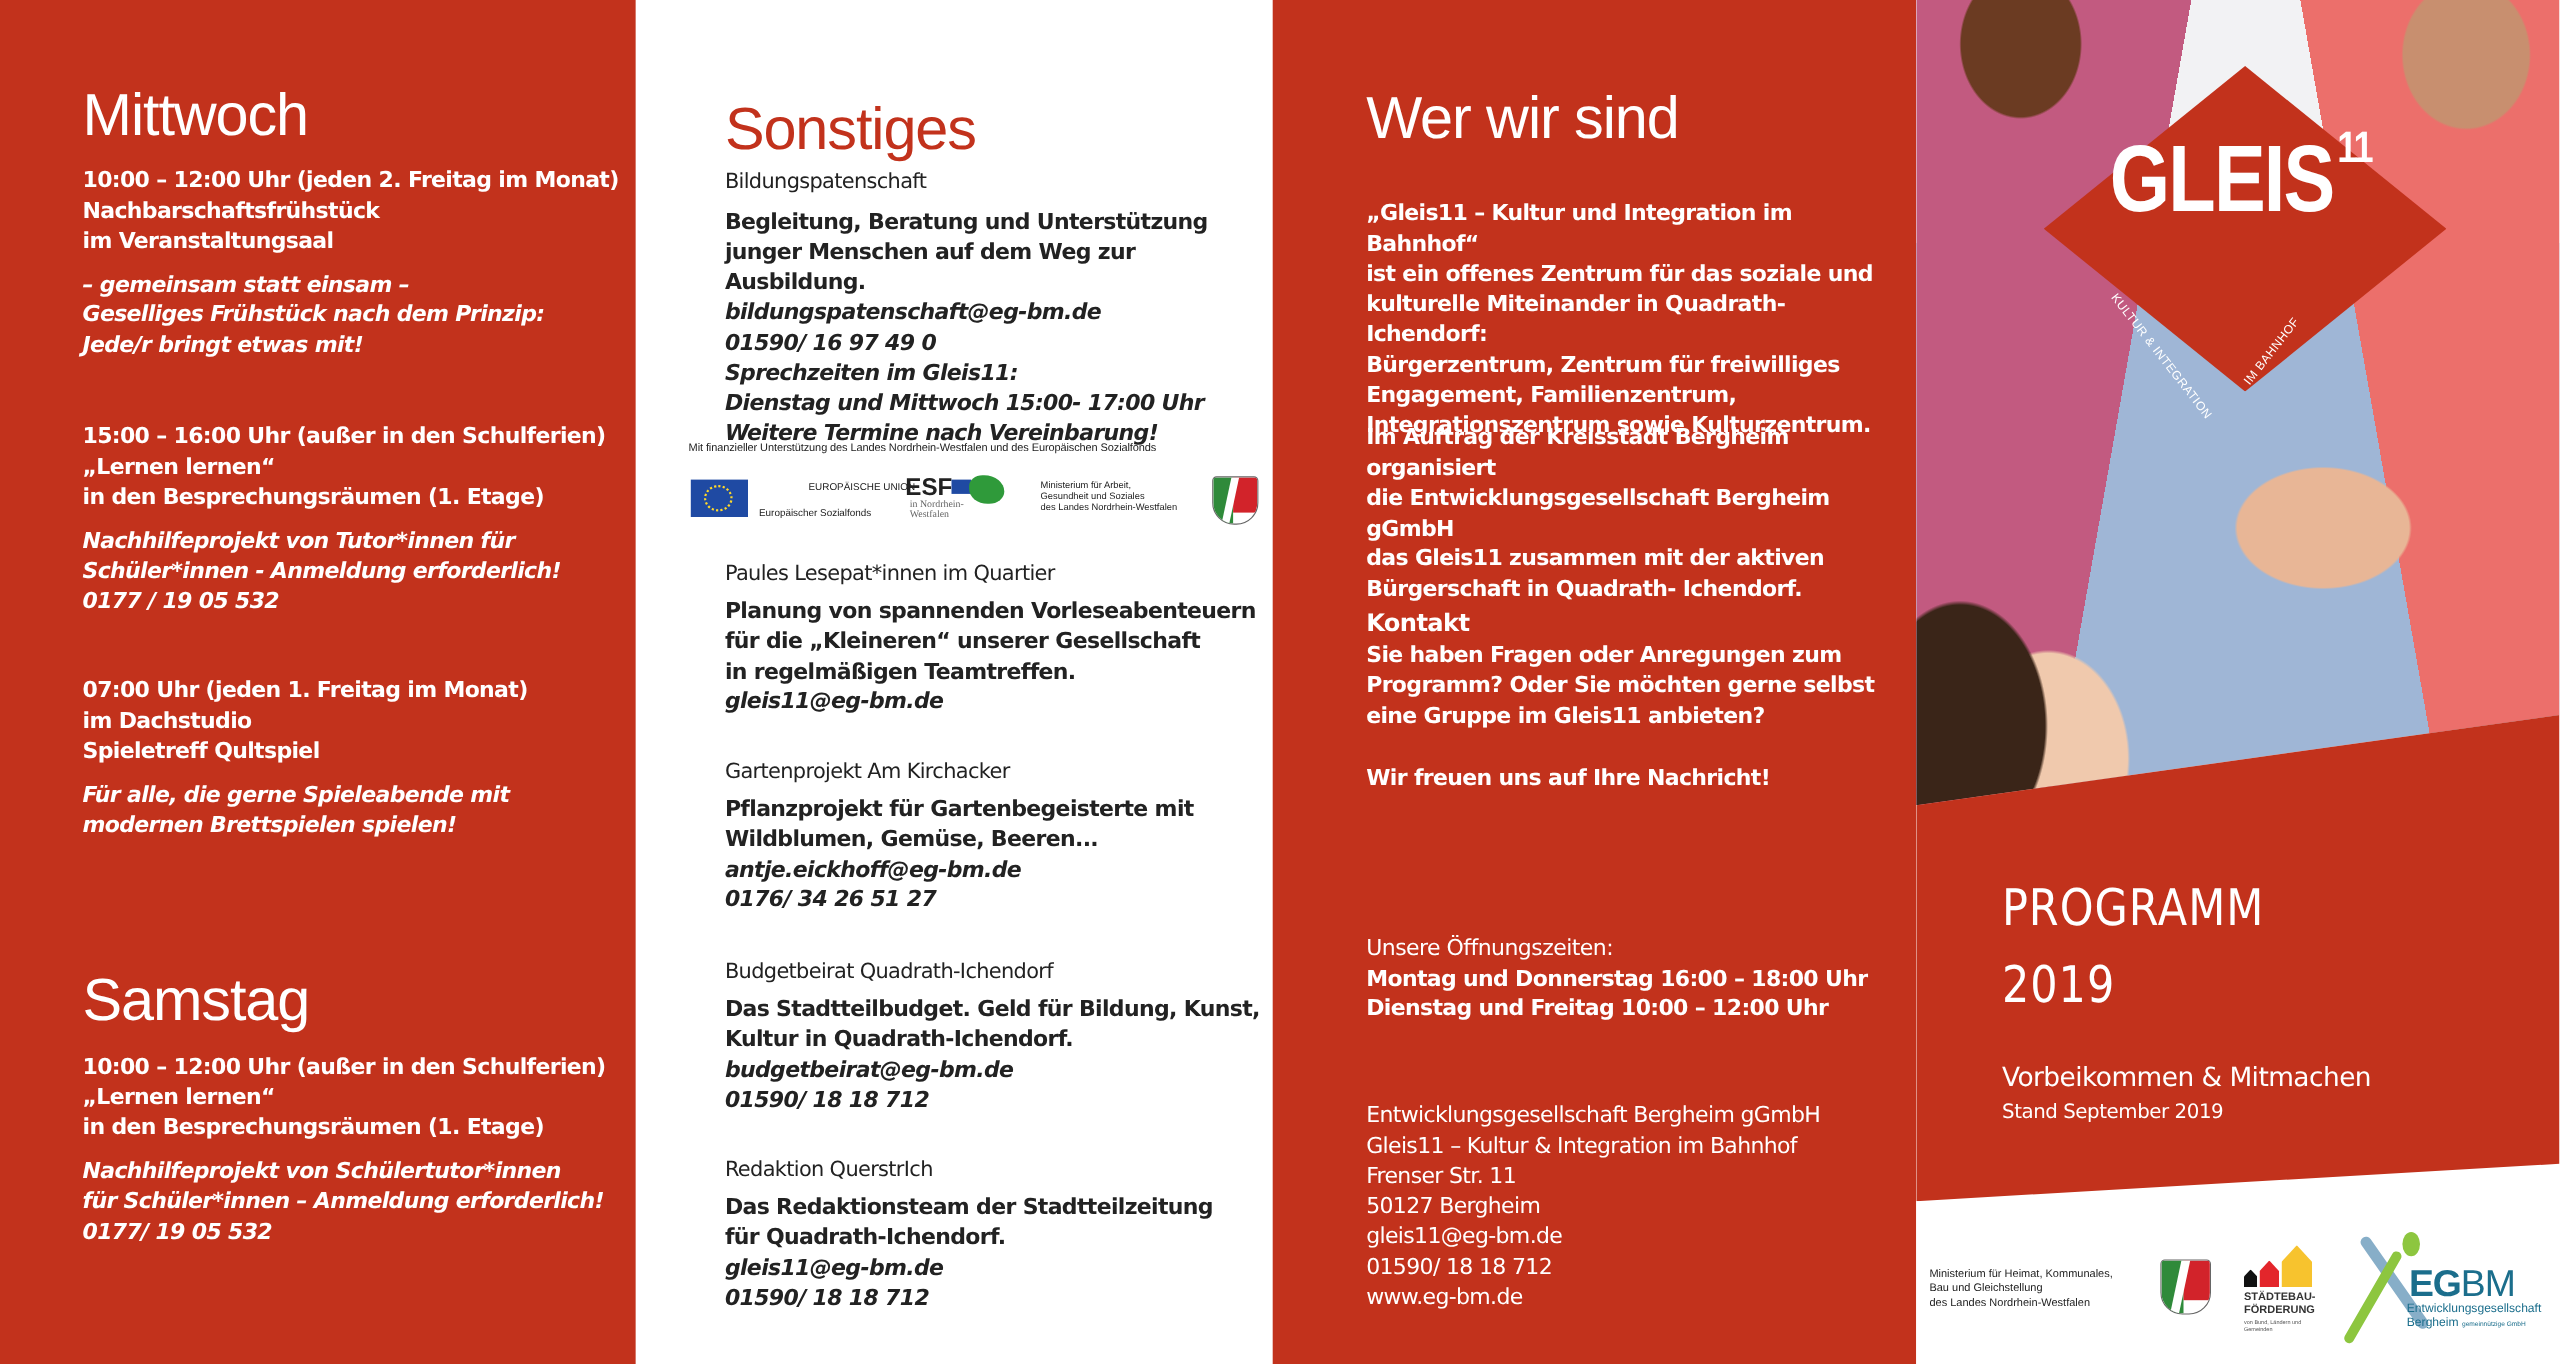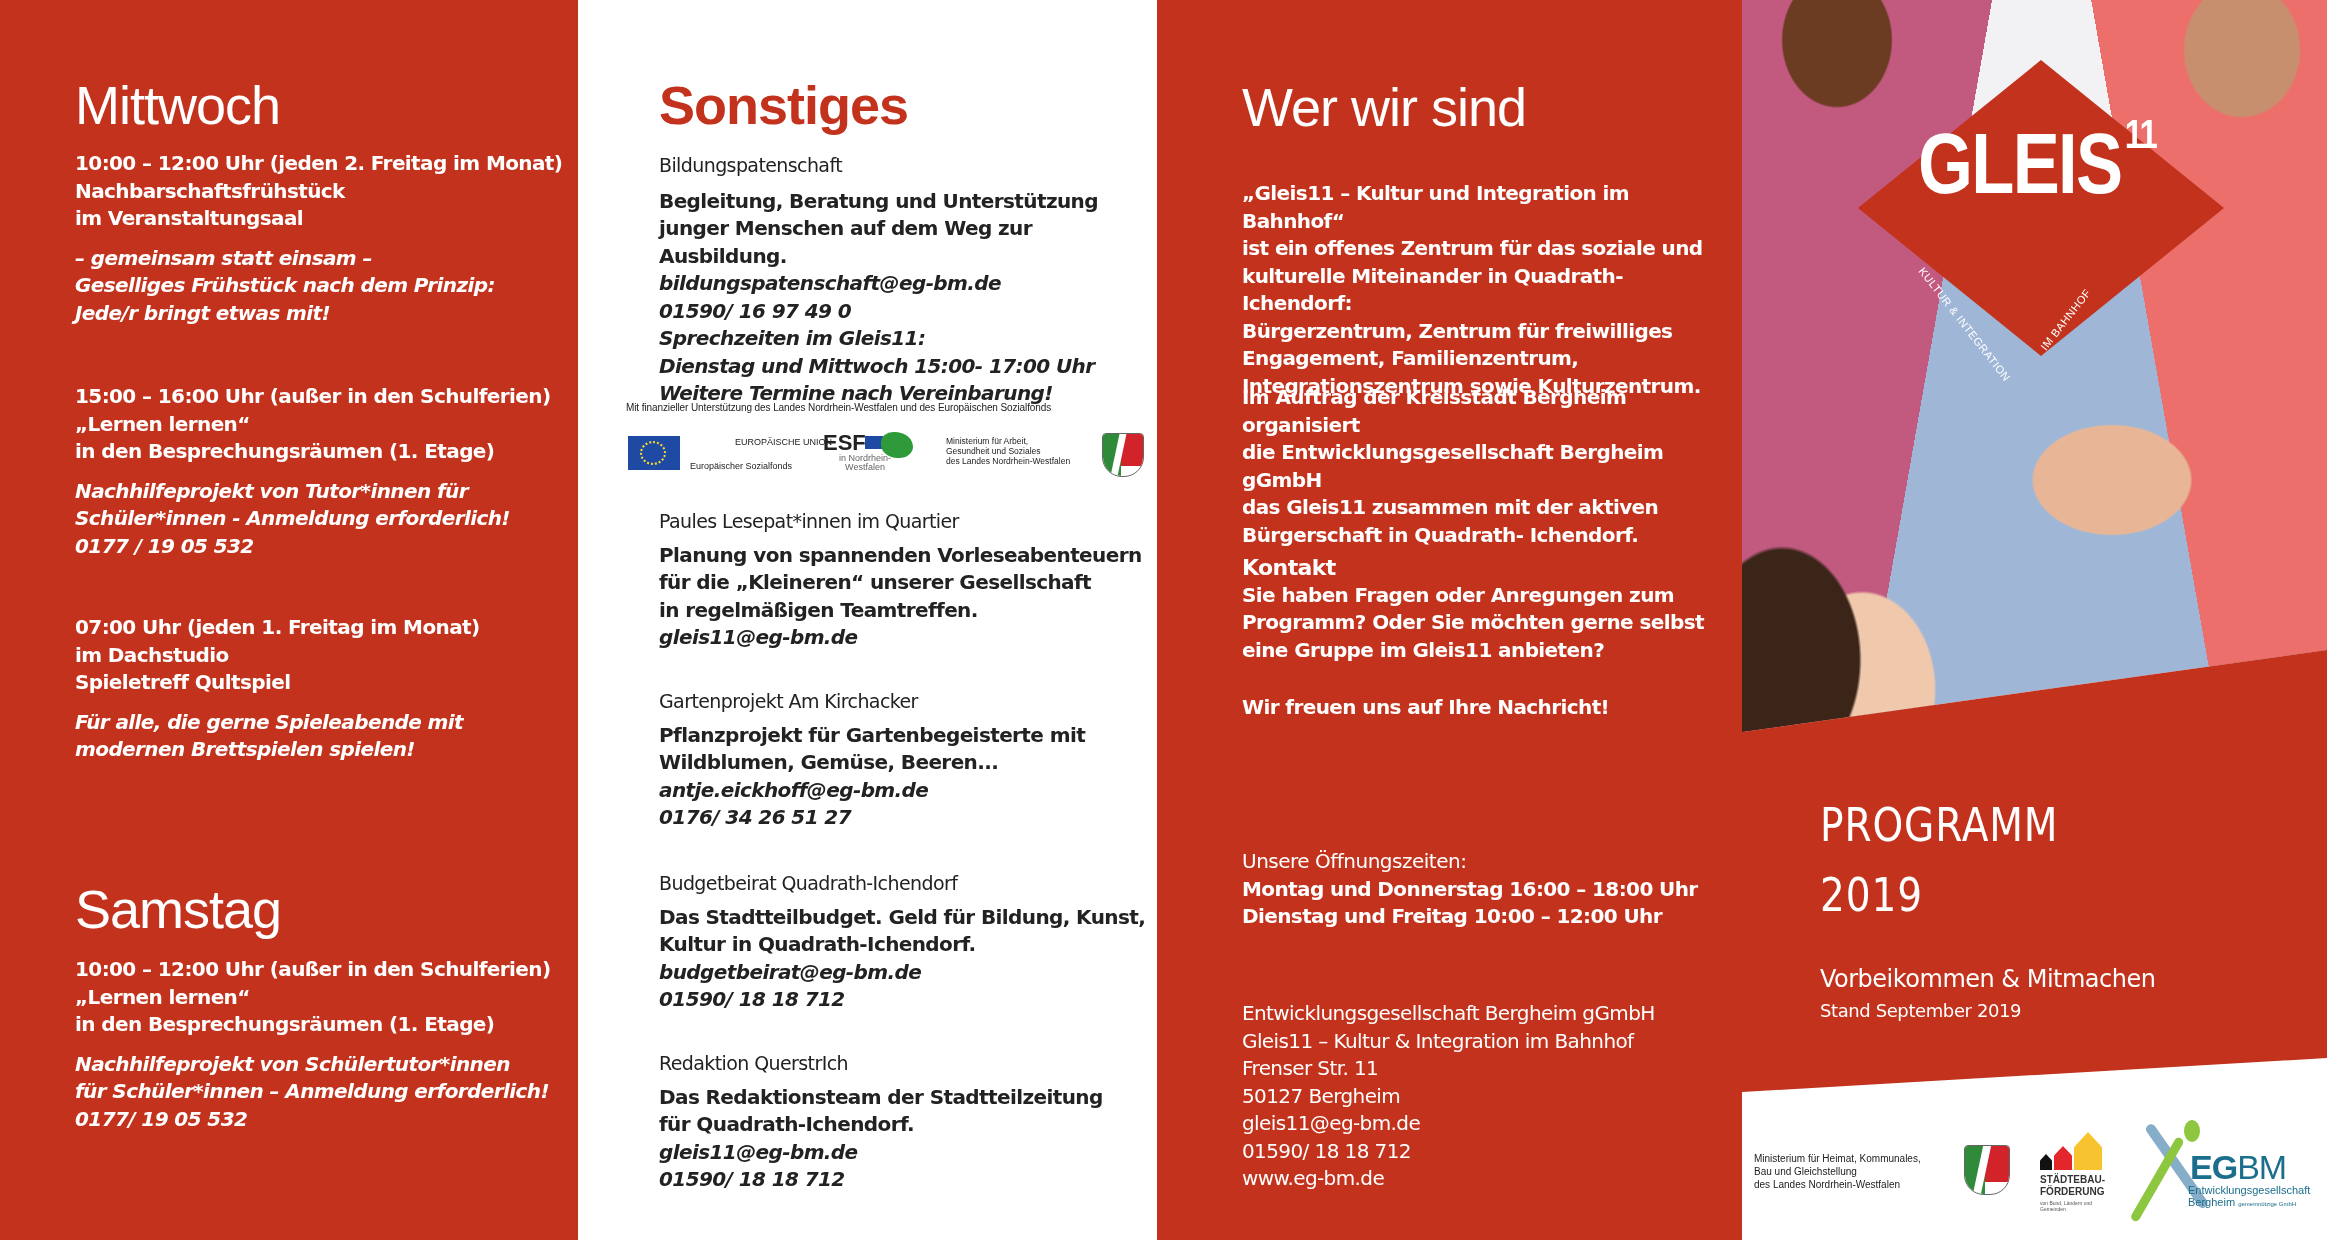--- a/index.html
+++ b/index.html
@@ -25,21 +25,21 @@
   .entry-text { font-weight:bold; font-size:20px; }
   .funding { position:absolute; left:48px; top:402px; font-family:"Liberation Sans", sans-serif; font-size:10px; color:#222; letter-spacing:-0.1px; }
   .logos { position:absolute; left:50px; top:430px; width:520px; height:48px; }
   .eu-flag { position:absolute; left:0; top:6px; width:52px; height:34px; background:#1f4aa3; }
   .eu-flag .stars { position:absolute; left:12px; top:5px; width:26px; height:24px; border-radius:50%; border:2px dotted #ffd92a; box-sizing:border-box; }
   .small-sans { position:absolute; font-family:"Liberation Sans", sans-serif; font-size:9px; color:#222; line-height:12px; }
   .esf { position:absolute; left:195px; top:2px; width:95px; height:44px; }
   .esf .esf-word { position:absolute; left:0; top:0; font-family:"Liberation Sans", sans-serif; font-weight:bold; font-size:22px; color:#222; line-height:22px; }
   .esf .esf-flag { position:absolute; left:42px; top:4px; width:18px; height:13px; background:#1f4aa3; }
   .esf .esf-map { position:absolute; left:58px; top:0; width:32px; height:26px; background:#2f9a3a; border-radius:40% 60% 45% 55%; }
-  .esf .esf-sub { position:absolute; left:16px; top:22px; font-family:Liberation Sans, sans-serif; font-size:9px; line-height:9px; color:#666;text-align:center; }
+  .esf .esf-sub { position:absolute; left:4px; top:22px; font-family:Liberation Serif, serif; font-size:9px; line-height:9px; color:#666; }
   .nrw-crest { position:absolute; width:40px; height:42px; border:1px solid #666; border-radius:4px 4px 20px 20px; overflow:hidden; background:#ffffff; }
   .nrw-crest .green { position:absolute; left:0; top:0; width:45%; height:100%; background:#2f8a3a; }
   .nrw-crest .redh { position:absolute; right:0; top:0; width:55%; height:75%; background:#d2232a; }
   .nrw-crest .wave { position:absolute; left:30%; top:0; width:18%; height:100%; background:#ffffff; transform:skewX(-12deg); }
 
   
   #col3 .h1 { left:85px; top:80px; }
   #col3 .block { left:85px; width:490px; }
   .light { font-weight:normal; font-family:"DejaVu Sans", sans-serif; letter-spacing:-0.5px; }
   .kontakt-h { font-size:22px; font-weight:bold; }
@@ -128,21 +128,21 @@
     <p>„Lernen lernen“</p>
     <p>in den Besprechungsräumen (1. Etage)</p>
     <div class="gap"></div>
     <p class="it">Nachhilfeprojekt von Schülertutor*innen</p>
     <p class="it">für Schüler*innen – Anmeldung erforderlich!</p>
     <p class="it">0177/ 19 05 532</p>
   </div>
 </section>
 
 <section id="col2" class="col">
-  <h1 class="h1" style="left:81px;top:78px;font-weight:bold;">Sonstiges</h1>
+  <h1 class="h1" style="left:81px;top:90px;">Sonstiges</h1>
 
   <div class="block" style="top:152px;">
     <p class="entry-title">Bildungspatenschaft</p>
     <div style="height:8px"></div>
     <p class="entry-text">Begleitung, Beratung und Unterstützung</p>
     <p class="entry-text">junger Menschen auf dem Weg zur Ausbildung.</p>
     <p class="it">bildungspatenschaft@eg-bm.de</p>
     <p class="it">01590/ 16 97 49 0</p>
     <p class="it">Sprechzeiten im Gleis11:</p>
     <p class="it">Dienstag und Mittwoch 15:00- 17:00 Uhr</p>

